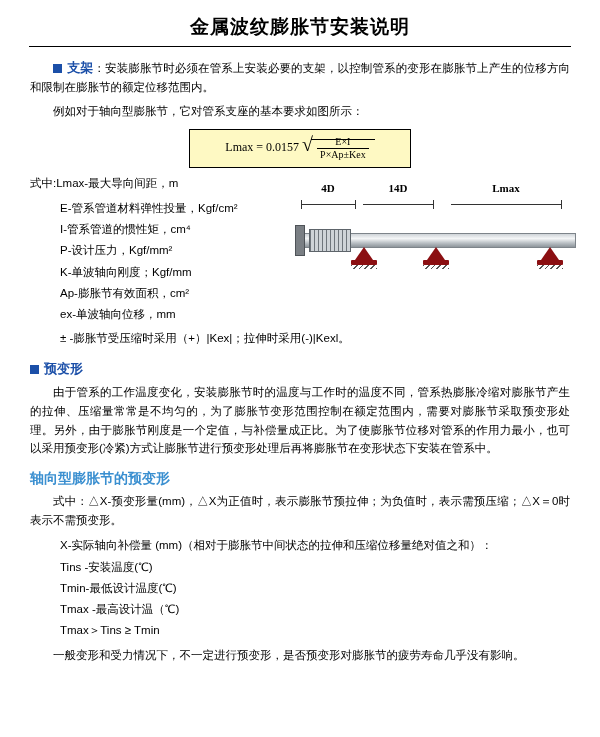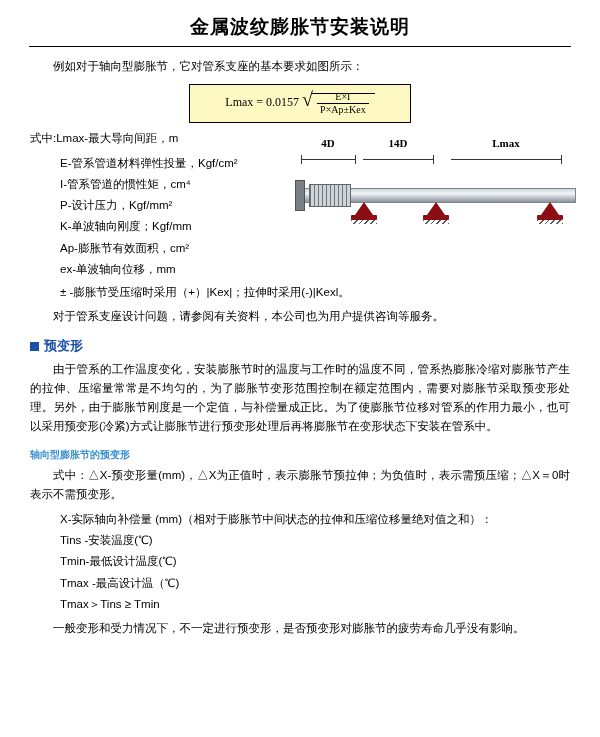--- a/index.html
+++ b/index.html
@@ -60,21 +60,21 @@
     font-weight: bold;
     font-size: 13px;
   }
   .section-head {
     margin: 9px 0 3px 0;
     font-size: 12px;
   }
   .subhead {
     color: #3a8fd0;
     font-weight: bold;
-    font-size: 10px;
+    font-size: 14px;
     margin: 12px 0 4px 0;
   }
   .list {
     margin: 4px 0 4px 0;
     padding-left: 30px;
   }
   .list div {
     font-size: 11.5px;
     line-height: 1.85;
   }
@@ -245,20 +245,23 @@
 </head>
 <body>
 
 <div class="page">
 
   <div class="title">金属波纹膨胀节安装说明</div>
   <div class="title-rule"></div>
 
   <div class="content">
 
+    <p class="indent">
+      <span class="sq"></span><span class="heading-blue">支架</span>：<span>安装膨胀节时必须在管系上安装必要的支架，以控制管系的变形在膨胀节上产生的位移方向和限制在膨胀节的额定位移范围内。</span>
+    </p>
 
     <p class="indent">例如对于轴向型膨胀节，它对管系支座的基本要求如图所示：</p>
 
     <div class="formula-box">
       <span>Lmax = 0.0157</span>
       <span class="radical">
         <span class="bar">
           <span class="frac">
             <span class="num">E×I</span>
             <span class="den">P×Ap±Kex</span>
@@ -317,21 +320,20 @@
             </div>
           </div>
         </div>
       </div>
     </div>
 
     <div class="list" style="padding-left:30px; margin-top:-2px;">
       <div>± -膨胀节受压缩时采用（+）|Kex|；拉伸时采用(-)|Kexl。</div>
     </div>
 
-    <p class="indent" style="margin-top:4px;">对于管系支座设计问题，请参阅有关资料，本公司也为用户提供咨询等服务。</p>
 
     <p class="section-head">
       <span class="sq"></span><span class="heading-blue">预变形</span>
     </p>
 
     <p class="indent">由于管系的工作温度变化，安装膨胀节时的温度与工作时的温度不同，管系热膨胀冷缩对膨胀节产生的拉伸、压缩量常常是不均匀的，为了膨胀节变形范围控制在额定范围内，需要对膨胀节采取预变形处理。另外，由于膨胀节刚度是一个定值，与补偿量成正比。为了使膨胀节位移对管系的作用力最小，也可以采用预变形(冷紧)方式让膨胀节进行预变形处理后再将膨胀节在变形状态下安装在管系中。</p>
 
     <div class="subhead">轴向型膨胀节的预变形</div>
 
 

